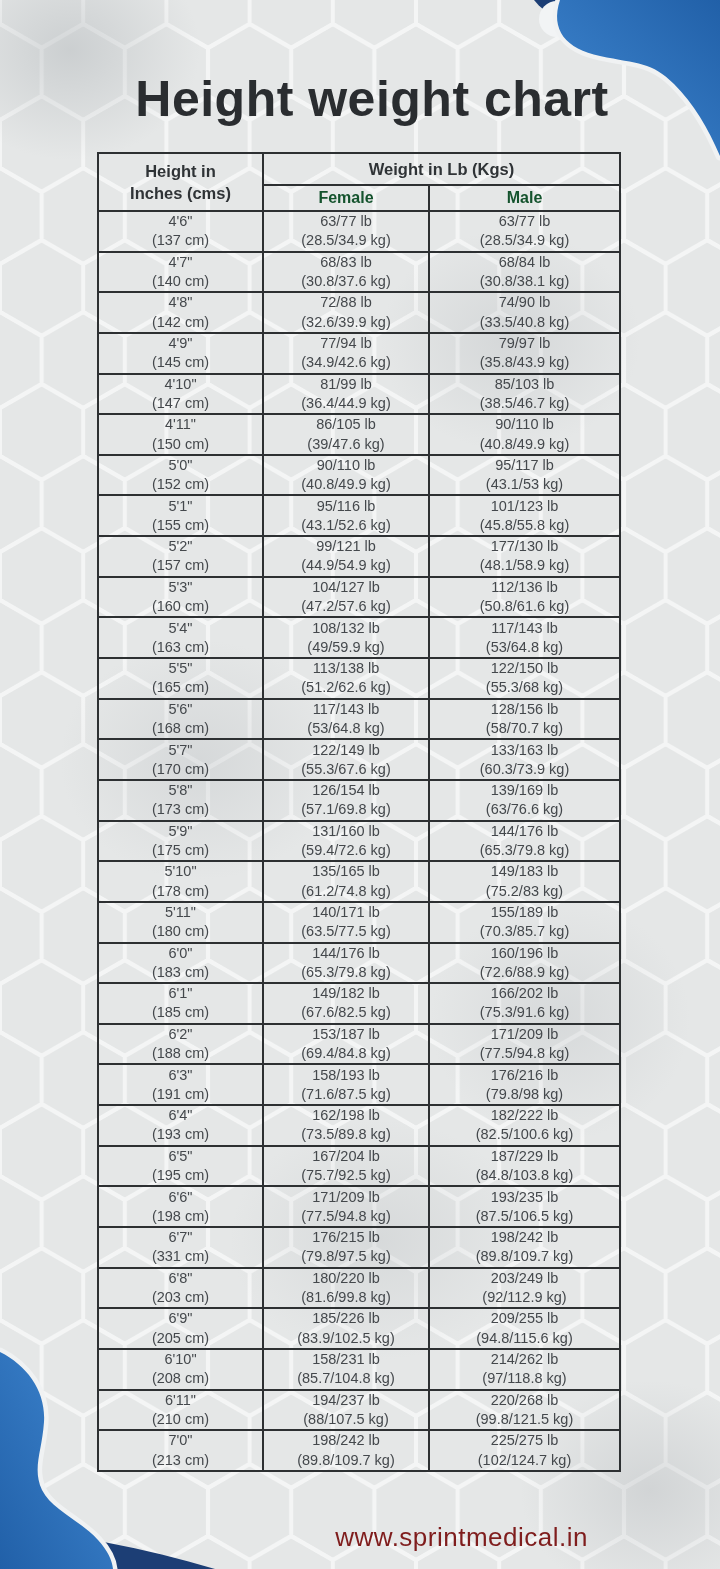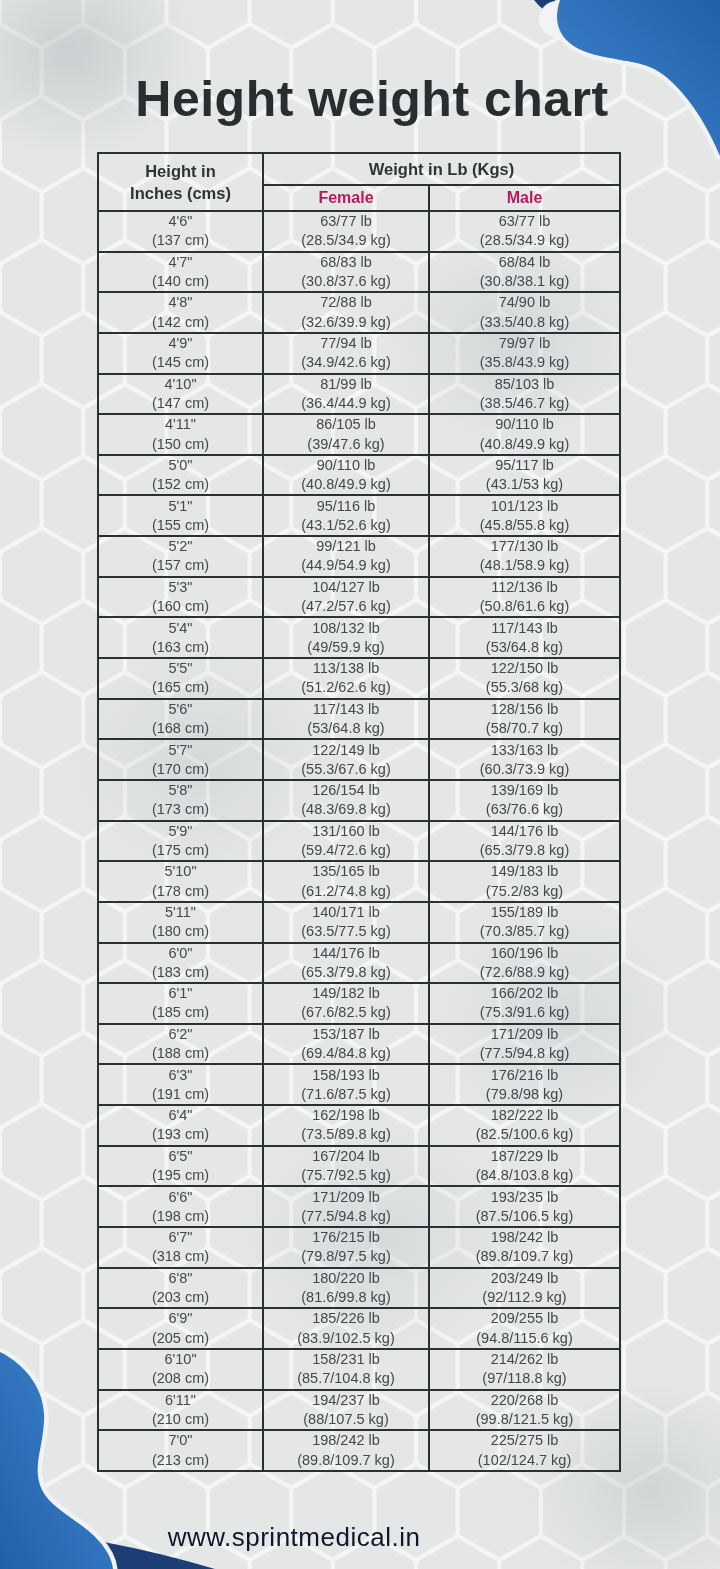--- a/index.html
+++ b/index.html
@@ -31,25 +31,25 @@
     border: 2px solid #2d3032;
     text-align: center; vertical-align: middle;
     padding: 0;
   }
   .hw-table thead tr.hrow1 { height: 32px; border-radius: 14px; }
   .hw-table thead tr.hrow2 { height: 26px; }
   .hw-table tbody tr { height: 40.65px; }
   .th-height { font-size: 16.5px; font-weight: bold; color: #2f3336; line-height: 1.35; }
   .th-height span { display: block; }
   .th-weight { font-size: 16.5px; font-weight: bold; color: #2f3336; margin-left: 10px; }
-  .th-sub { font-size: 16px; font-weight: bold; color: #be185d; }
+  .th-sub { font-size: 16px; font-weight: bold; color: #14532d; }
   .hw-table td { font-size: 14.5px; color: #44484c; line-height: 1.32; }
   .footer-url {
     position: absolute; left: 0; width: 588px; top: 1522px;
-    text-align: center; font-size: 26px; color: #0f172a;
+    text-align: right; font-size: 26px; color: #7f1d1d;
     letter-spacing: 0.5px;
   }
 </style>
 </head>
 <body>
 
 <svg class="bg-svg" width="720" height="1569" xmlns="http://www.w3.org/2000/svg">
   <defs>
     <pattern id="hexes" width="83.2" height="144" patternUnits="userSpaceOnUse">
       <rect width="83.2" height="144" fill="#e5e7e7"></rect>
@@ -289,21 +289,21 @@
       <div class="male-kg">(60.3/73.9 kg)</div>
     </td>
   </tr>
       <tr>
     <td>
       <div class="height-line1">5'8"</div>
       <div class="height-line2">(173 cm)</div>
     </td>
     <td>
       <div class="female-lb">126/154 lb</div>
-      <div class="female-kg">(48.3/69.8 kg)</div>
+      <div class="female-kg">(57.1/69.8 kg)</div>
     </td>
     <td>
       <div class="male-lb">139/169 lb</div>
       <div class="male-kg">(63/76.6 kg)</div>
     </td>
   </tr>
       <tr>
     <td>
       <div class="height-line1">5'9"</div>
       <div class="height-line2">(175 cm)</div>
@@ -439,21 +439,21 @@
       <div class="female-kg">(77.5/94.8 kg)</div>
     </td>
     <td>
       <div class="male-lb">193/235 lb</div>
       <div class="male-kg">(87.5/106.5 kg)</div>
     </td>
   </tr>
       <tr>
     <td>
       <div class="height-line1">6'7"</div>
-      <div class="height-line2">(318 cm)</div>
+      <div class="height-line2">(331 cm)</div>
     </td>
     <td>
       <div class="female-lb">176/215 lb</div>
       <div class="female-kg">(79.8/97.5 kg)</div>
     </td>
     <td>
       <div class="male-lb">198/242 lb</div>
       <div class="male-kg">(89.8/109.7 kg)</div>
     </td>
   </tr>

